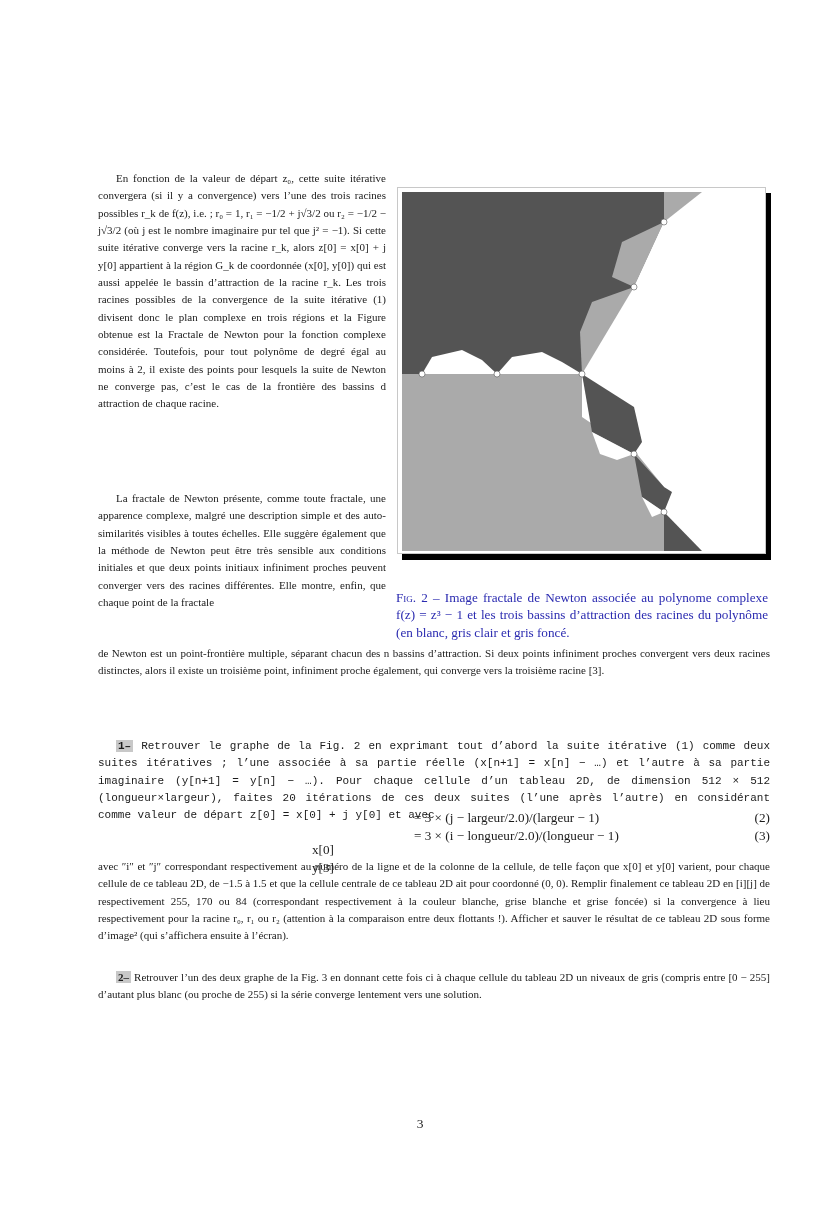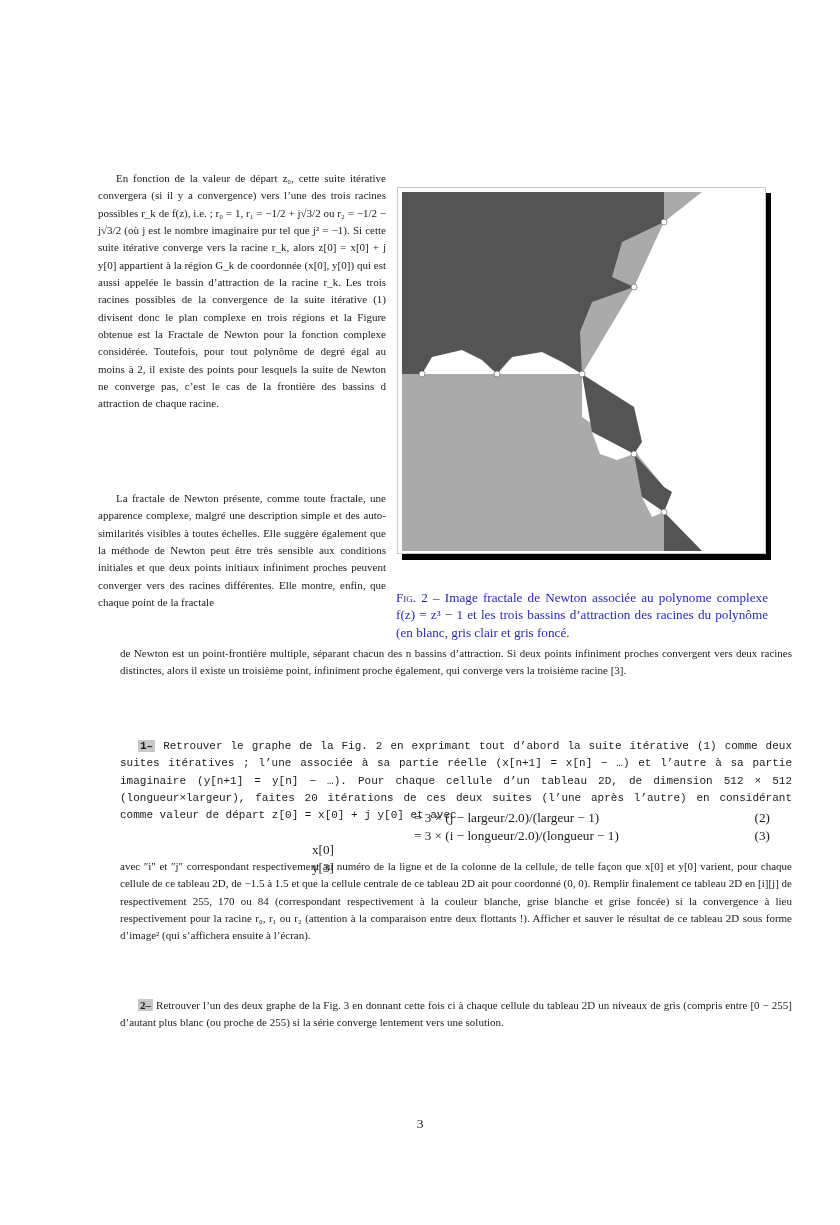--- a/index.html
+++ b/index.html
@@ -2,21 +2,21 @@
 <html><head>
 <meta charset="utf-8">
 <style>
   html, body { margin:0; padding:0; background:#ffffff; }
   body { width:840px; height:1225px; position:relative; overflow:hidden;
          font-family:"Liberation Serif","DejaVu Serif",serif; color:#1a1a1a; }
   .page { position:absolute; left:0; top:0; width:840px; height:1225px; }
   .para { position:absolute; font-size:11px; line-height:17.35px; text-align:justify; }
   .para .indent { display:inline-block; width:18px; }
   .lcol { left:98px; width:288px; }
-  .full { left:98px; width:672px;margin-left:22px; }
+  .full { left:98px; width:672px; }
   .figure { position:absolute; left:397px; top:187px; width:369px; height:367px; }
   .fig-frame { position:absolute; left:0; top:0; width:367px; height:365px;
                border:1px solid #c8c8c8; background:#fff; }
   .fig-shadow { position:absolute; left:5px; top:6px; width:369px; height:367px; background:#000; }
   .fig-img { position:absolute; left:4px; top:4px; width:361px; height:359px; }
   .caption { position:absolute; left:396px; top:589px; width:372px; font-size:13.2px;
              line-height:17.35px; color:#2a2ab0; text-align:justify; }
   .caption .sc { font-variant:small-caps; }
   .qnum { background:#c8c8c8; font-weight:bold; padding:0 2px; }
   .eq { position:absolute; left:98px; width:672px; font-size:13.2px; height:18px; }
@@ -89,19 +89,19 @@
     <span class="num">(2)</span>
   </div>
   <div class="eq" style="top:828px;">
     <span class="lhs">y[3]</span>
     <span class="rhs">=  3 × (i − longueur/2.0)/(longueur − 1)</span>
     <span class="num">(3)</span>
   </div>
 
   <div class="para full" style="top:858px;">avec ″i″ et ″j″ correspondant respectivement au numéro de la ligne et de la colonne de la cellule, de telle façon que x[0] et y[0] varient, pour chaque cellule de ce tableau 2D, de −1.5 à 1.5 et que la cellule centrale de ce tableau 2D ait pour coordonné (0, 0). Remplir finalement ce tableau 2D en [i][j] de respectivement 255, 170 ou 84 (correspondant respectivement à la couleur blanche, grise blanche et grise foncée) si la convergence à lieu respectivement pour la racine r₀, r₁ ou r₂ (attention à la comparaison entre deux flottants !). Afficher et sauver le résultat de ce tableau 2D sous forme d’image² (qui s’affichera ensuite à l’écran).</div>
 
-  <div class="para full" style="top:997px;">
+  <div class="para full" style="top:969px;">
     <span class="indent"></span><span class="qnum">2–</span>
     <span>Retrouver l’un des deux graphe de la Fig. 3 en donnant cette fois ci à chaque cellule du tableau 2D un niveaux de gris (compris entre [0 − 255] d’autant plus blanc (ou proche de 255) si la série converge lentement vers une solution.</span>
   </div>
 
   <div class="pagenum">3</div>
 </div>
 
 </body></html>

